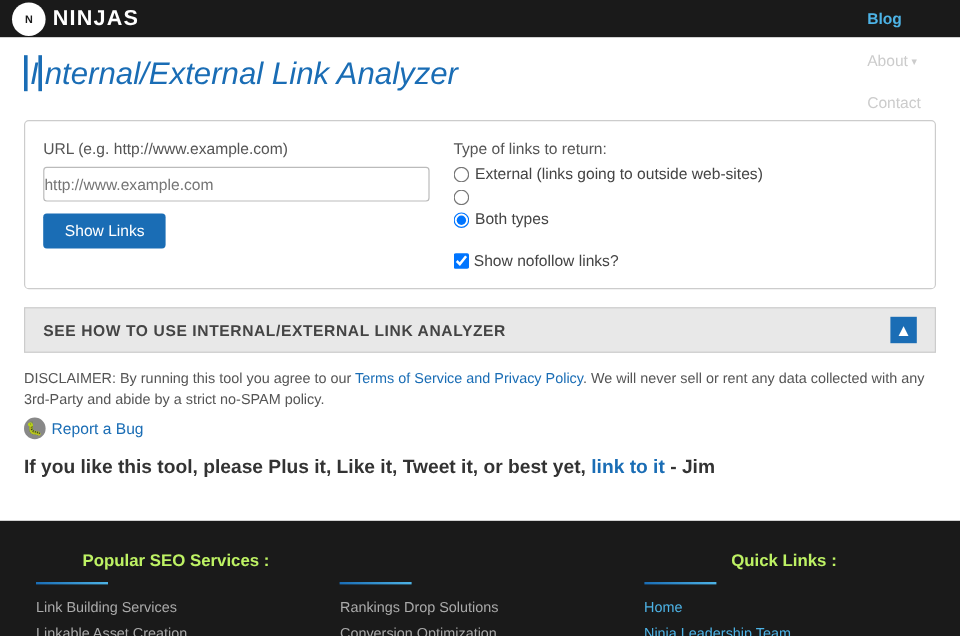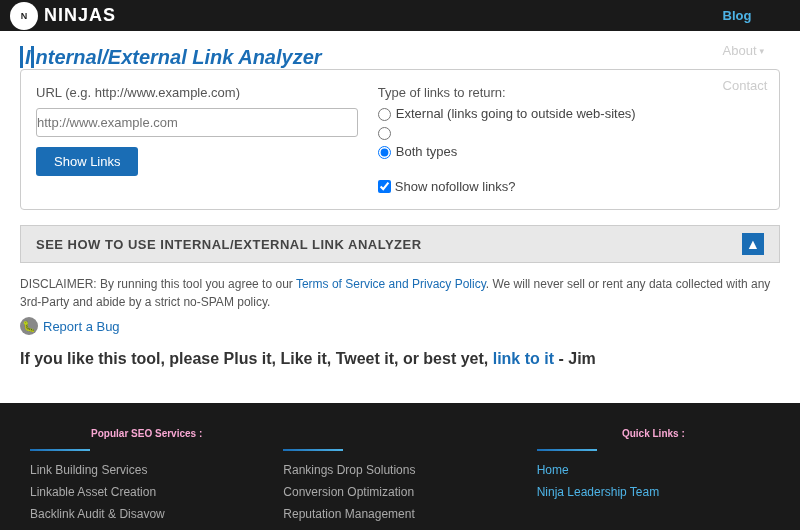--- a/index.html
+++ b/index.html
@@ -11,21 +11,21 @@
     .nav-logo-circle { width: 28px; height: 28px; border-radius: 50%; background: #fff; display: flex; align-items: center; justify-content: center; margin-right: 6px; }
     .nav-logo-circle span { font-size: 9px; font-weight: bold; color: #1a1a1a; }
     .nav-logo-text { color: #fff; font-size: 18px; font-weight: bold; letter-spacing: 1px; }
     .nav-items { display: flex; gap: 4px; flex-direction: column; }
     .nav-item { color: #ccc; font-size: 13px; padding: 0 10px; cursor: pointer; height: 31px; display: flex; align-items: center; gap: 3px; }
     .nav-item.blog { color: #4db3e6; font-weight: bold; }
     .nav-chevron { font-size: 9px; }
 
     
     .main-content { padding: 15px 20px; }
-    .page-title { font-size: 20px; font-style: italic; font-weight: bold; color: #333; margin-bottom: 0; }
+    .page-title { font-size: 26px; font-style: italic; font-weight: normal; color: #333; margin-bottom: 23px; }
     .page-title span { color: #1a6db5; border-left: 3px solid #1a6db5; padding-left: 2px; }
 
     
     .tool-box { border: 1px solid #ccc; border-radius: 4px; padding: 15px; display: flex; gap: 20px; margin-bottom: 15px; background: #fff; }
     .tool-left { flex: 1; }
     .tool-label { font-size: 13px; color: #555; margin-bottom: 8px; }
     .tool-input { width: 100%; border: 1px solid #bbb; border-radius: 3px; padding: 6px 0; font-size: 13px; color: #999; margin-bottom: 10px; }
     .btn-show { background: #1a6db5; color: #fff; border: none; padding: 7px 18px; border-radius: 3px; cursor: pointer; font-size: 13px; }
     .tool-right { flex: 1.2; }
     .tool-right-header { display: flex; align-items: flex-start; margin-bottom: 6px; gap: 36px; }
@@ -49,21 +49,21 @@
     .bug-link { display: flex; align-items: center; gap: 5px; font-size: 13px; color: #1a6db5; cursor: pointer; margin-bottom: 15px; }
     .bug-icon { width: 18px; height: 18px; background: #888; border-radius: 50%; display: flex; align-items: center; justify-content: center; font-size: 11px; color: #fff; }
 
     
     .cta-text { font-size: 16px; font-weight: bold; color: #333; margin: 10px 0 20px 0; }
     .cta-text a { color: #1a6db5; }
 
     
     footer { background: #1a1a1a; padding: 25px 30px 15px 30px; color: #aaa; }
     .footer-grid { display: grid; grid-template-columns: 1fr 1fr 1fr; gap: 20px; }
-    .footer-col-title { color: #f9a8d4; font-size: 10px; font-weight: bold; margin-bottom: 10px; text-align: center; }
+    .footer-col-title { color: #bef264; font-size: 14px; font-weight: bold; margin-bottom: 10px; text-align: center; }
     .footer-divider { height: 2px; background: linear-gradient(to right, #1a6db5, #4db3e6); margin-bottom: 12px; width: 60px; }
     .footer-link { display: block; color: #aaa; font-size: 12px; text-decoration: none; margin-bottom: 8px; cursor: pointer; }
     .footer-link-blue { color: #4db3e6; }
   </style>
 </head>
 <body>
 
 <nav>
   <div class="nav-logo">
     <div class="nav-logo-circle">

